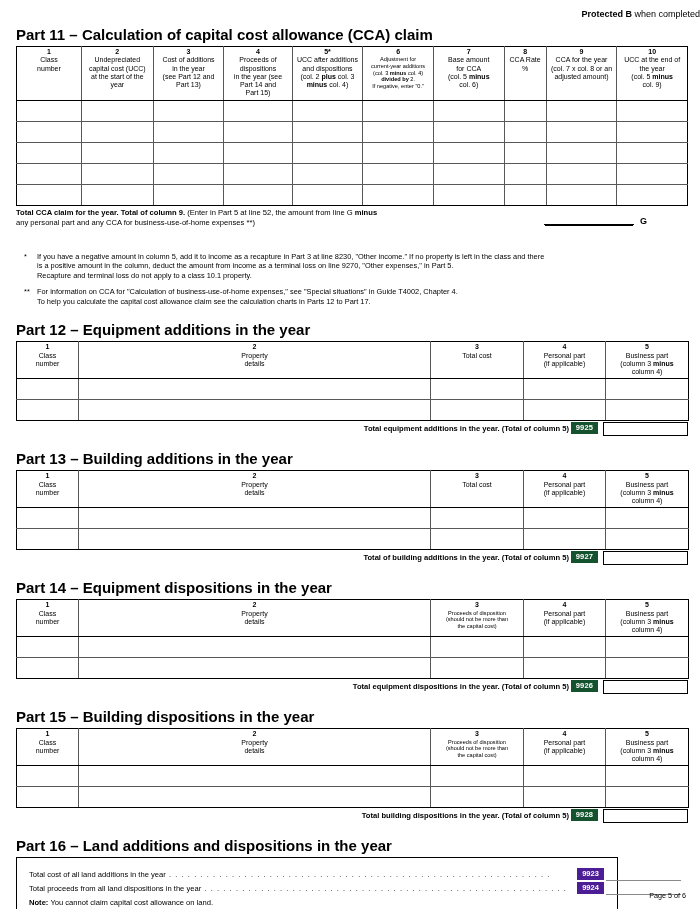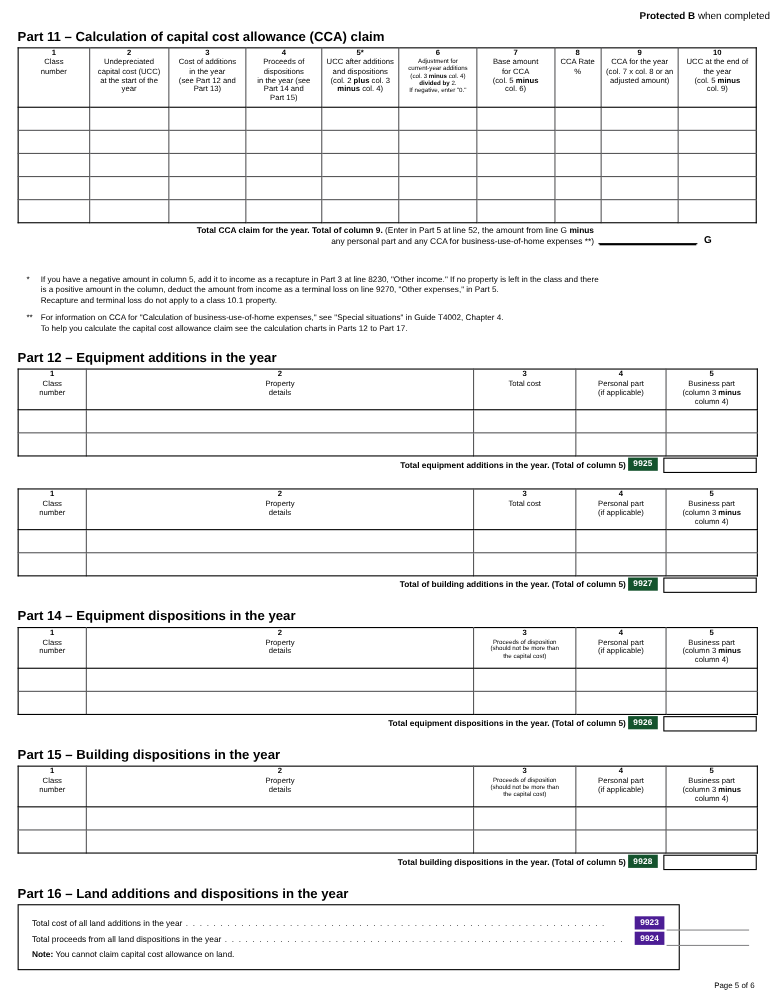--- a/index.html
+++ b/index.html
@@ -29,21 +29,21 @@
     top: 9px;
     right: 0;
     font-size: 9px;
     white-space: nowrap;
   }
   .protected b { font-weight: bold; }
   .protected span.plain { font-weight: normal; }
 
   
   .part-title {
-    font-size: 12px;
+    font-size: 15px;
     font-weight: bold;
     margin: 0;
     padding: 0 0 3px 16px;
   }
 
   
   table.grid {
     border-collapse: collapse;
     table-layout: fixed;
     margin-left: 16px;
@@ -79,21 +79,20 @@
     margin-left: 16px;
     width: 672px;
     height: 26px;
     margin-top: 2px;
   }
   .total-cca-text {
     position: absolute;
     left: 0;
     top: 0;
     width: 524px;
-    text-align: right;
     font-size: 7.6px;
     line-height: 1.35;
   }
   .amt-box-g {
     position: absolute;
     left: 528px;
     top: 1px;
     width: 90px;
     height: 15px;
     border-bottom: 1px solid #000;
@@ -423,20 +422,21 @@
         </tbody>
     </table>
     <div class="total-line">
       <div class="total-label">Total equipment additions in the year. (Total of column 5)</div>
       <div class="code-box">9925</div>
       <div class="amt-field"></div>
     </div>
   </div>
 
   <div class="sec">
+    <div class="part-title">Part 13 – Building additions in the year</div>
     <table class="grid" id="t13">
       <colgroup>
           <col style="width:62px">
           <col style="width:352px">
           <col style="width:93px">
           <col style="width:82px">
           <col style="width:83px">
         </colgroup>
       <thead>
           <tr id="t13-head">

